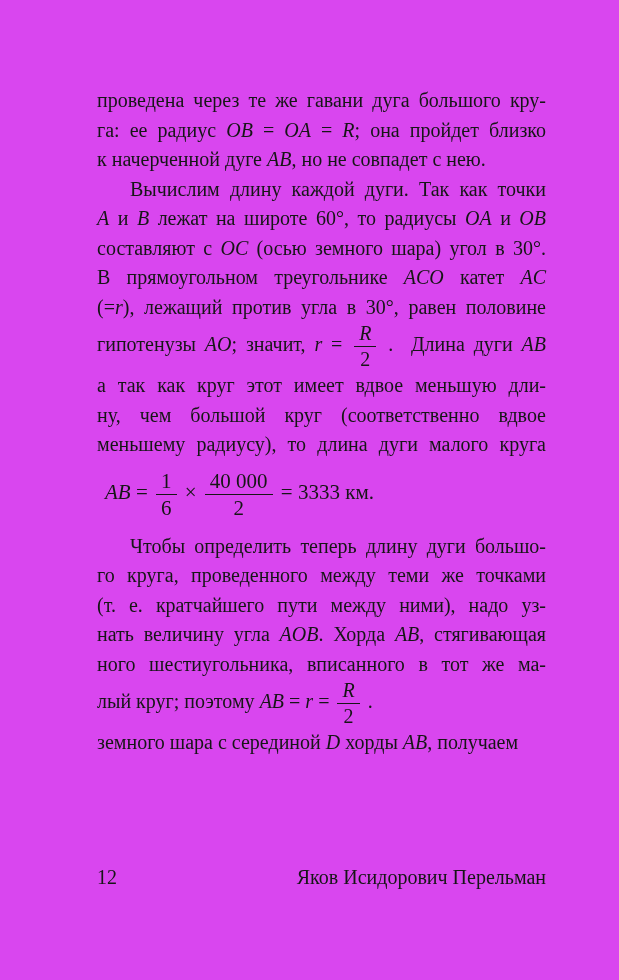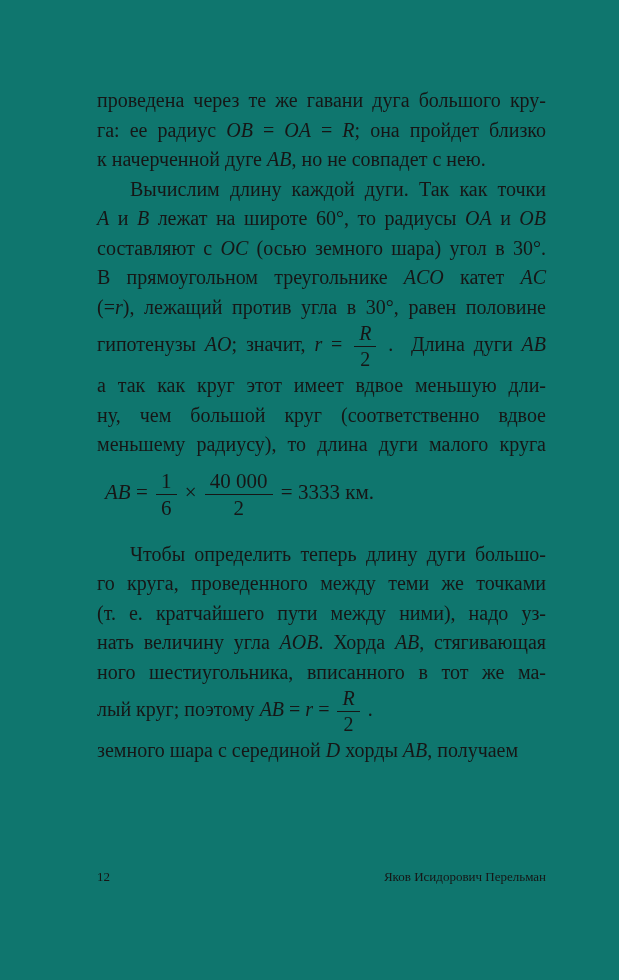--- a/index.html
+++ b/index.html
@@ -1,19 +1,19 @@
 <!DOCTYPE html>
 <html><head>
 <meta charset="utf-8">
 <style>
   html, body { margin:0; padding:0; background:#ffffff; }
   .page {
     position:relative;
     width:619px; height:980px;
-    background:#0f766e;
+    background:#d946ef;
     color:#161616;
     font-family:"Liberation Serif", "DejaVu Serif", serif;
     overflow:hidden;
   }
   .text-block {
     position:absolute;
     left:97px; top:86px; width:449px;
     font-size:20px;
     line-height:29.5px;
   }
@@ -32,32 +32,32 @@
     display:block;
     line-height:1.15;
     padding:0 5px;
     text-align:center;
     text-align-last:center;
   }
   .frac .fn { padding-bottom:1px; }
   .frac .fd { border-top:1.5px solid #161616; padding-top:1px; }
   .frac .fn.iv { font-style:italic; }
   .formula {
-    margin:9px 0 20px 0;
+    margin:9px 0 12px 0;
     padding-left:8px;
     font-size:21px;
     text-align:left;
   }
   .footer {
     position:absolute;
     left:97px; top:866px; width:449px;
     display:flex;
     justify-content:space-between;
     align-items:baseline;
-    font-size:13px;
+    font-size:20px;
     line-height:22px;
   }
   .footer .author { }
 </style>
 </head>
 <body>
 
 <div class="page">
   <div class="text-block">
       <div class="para">

